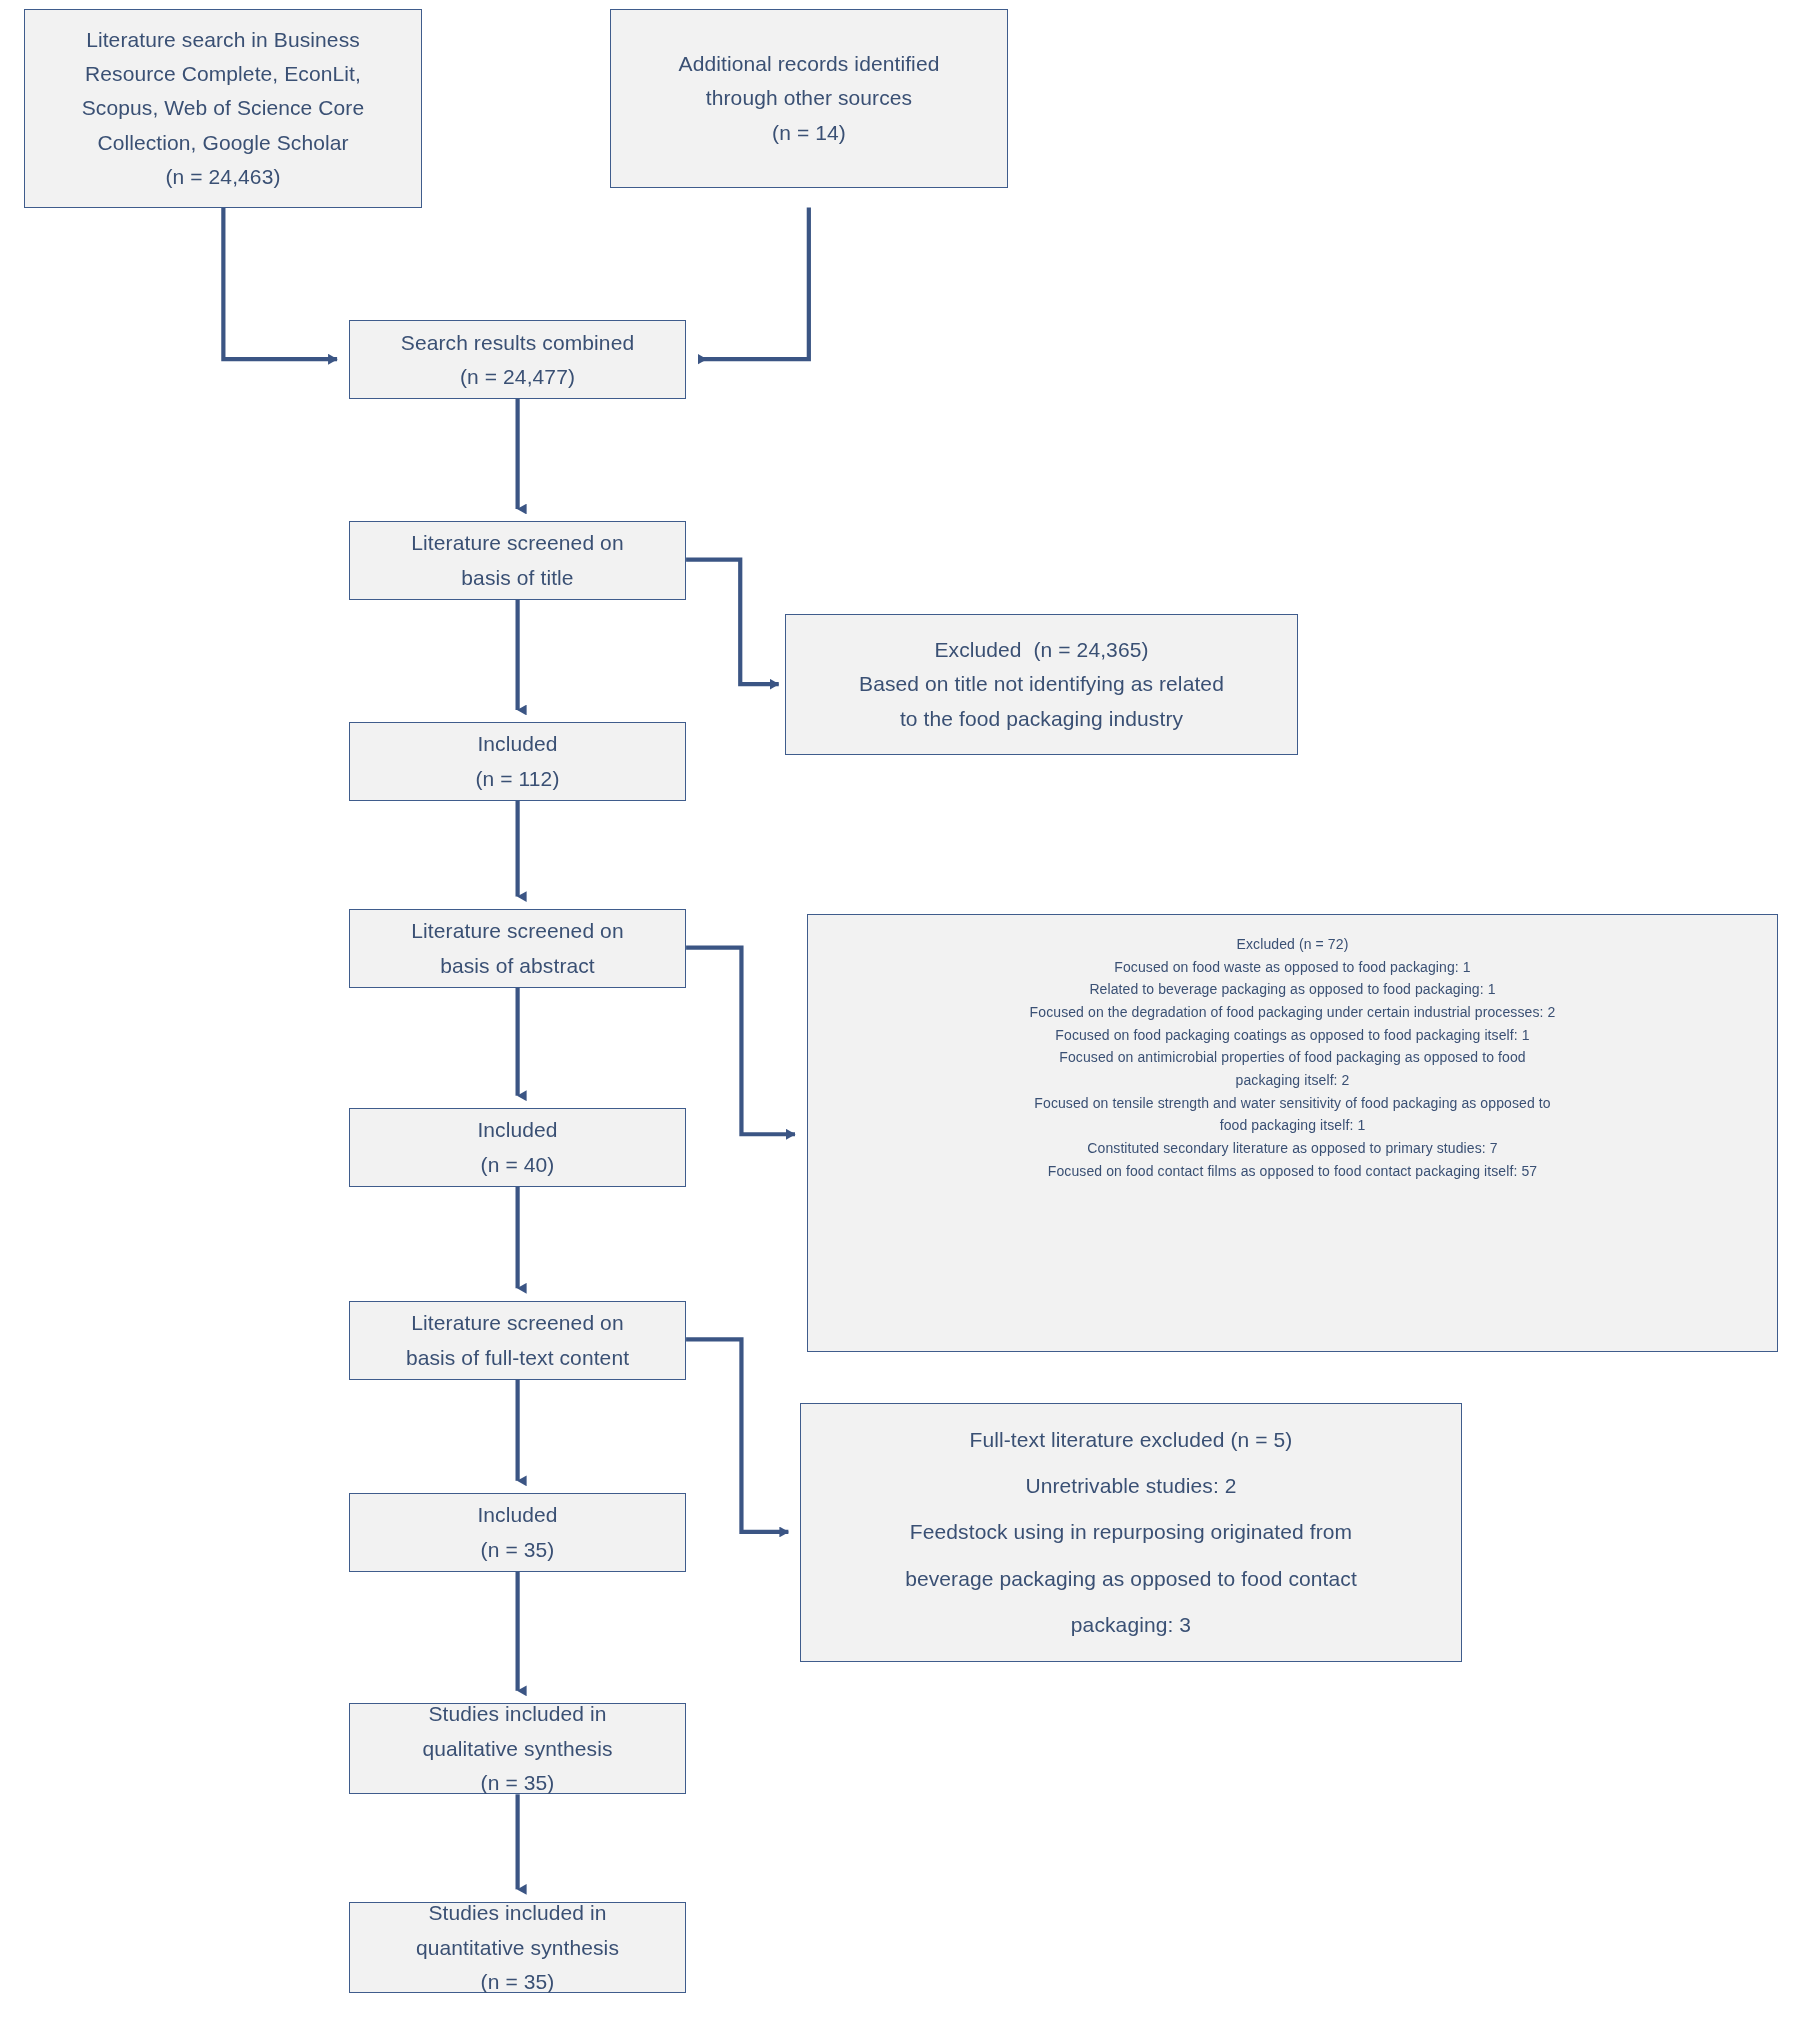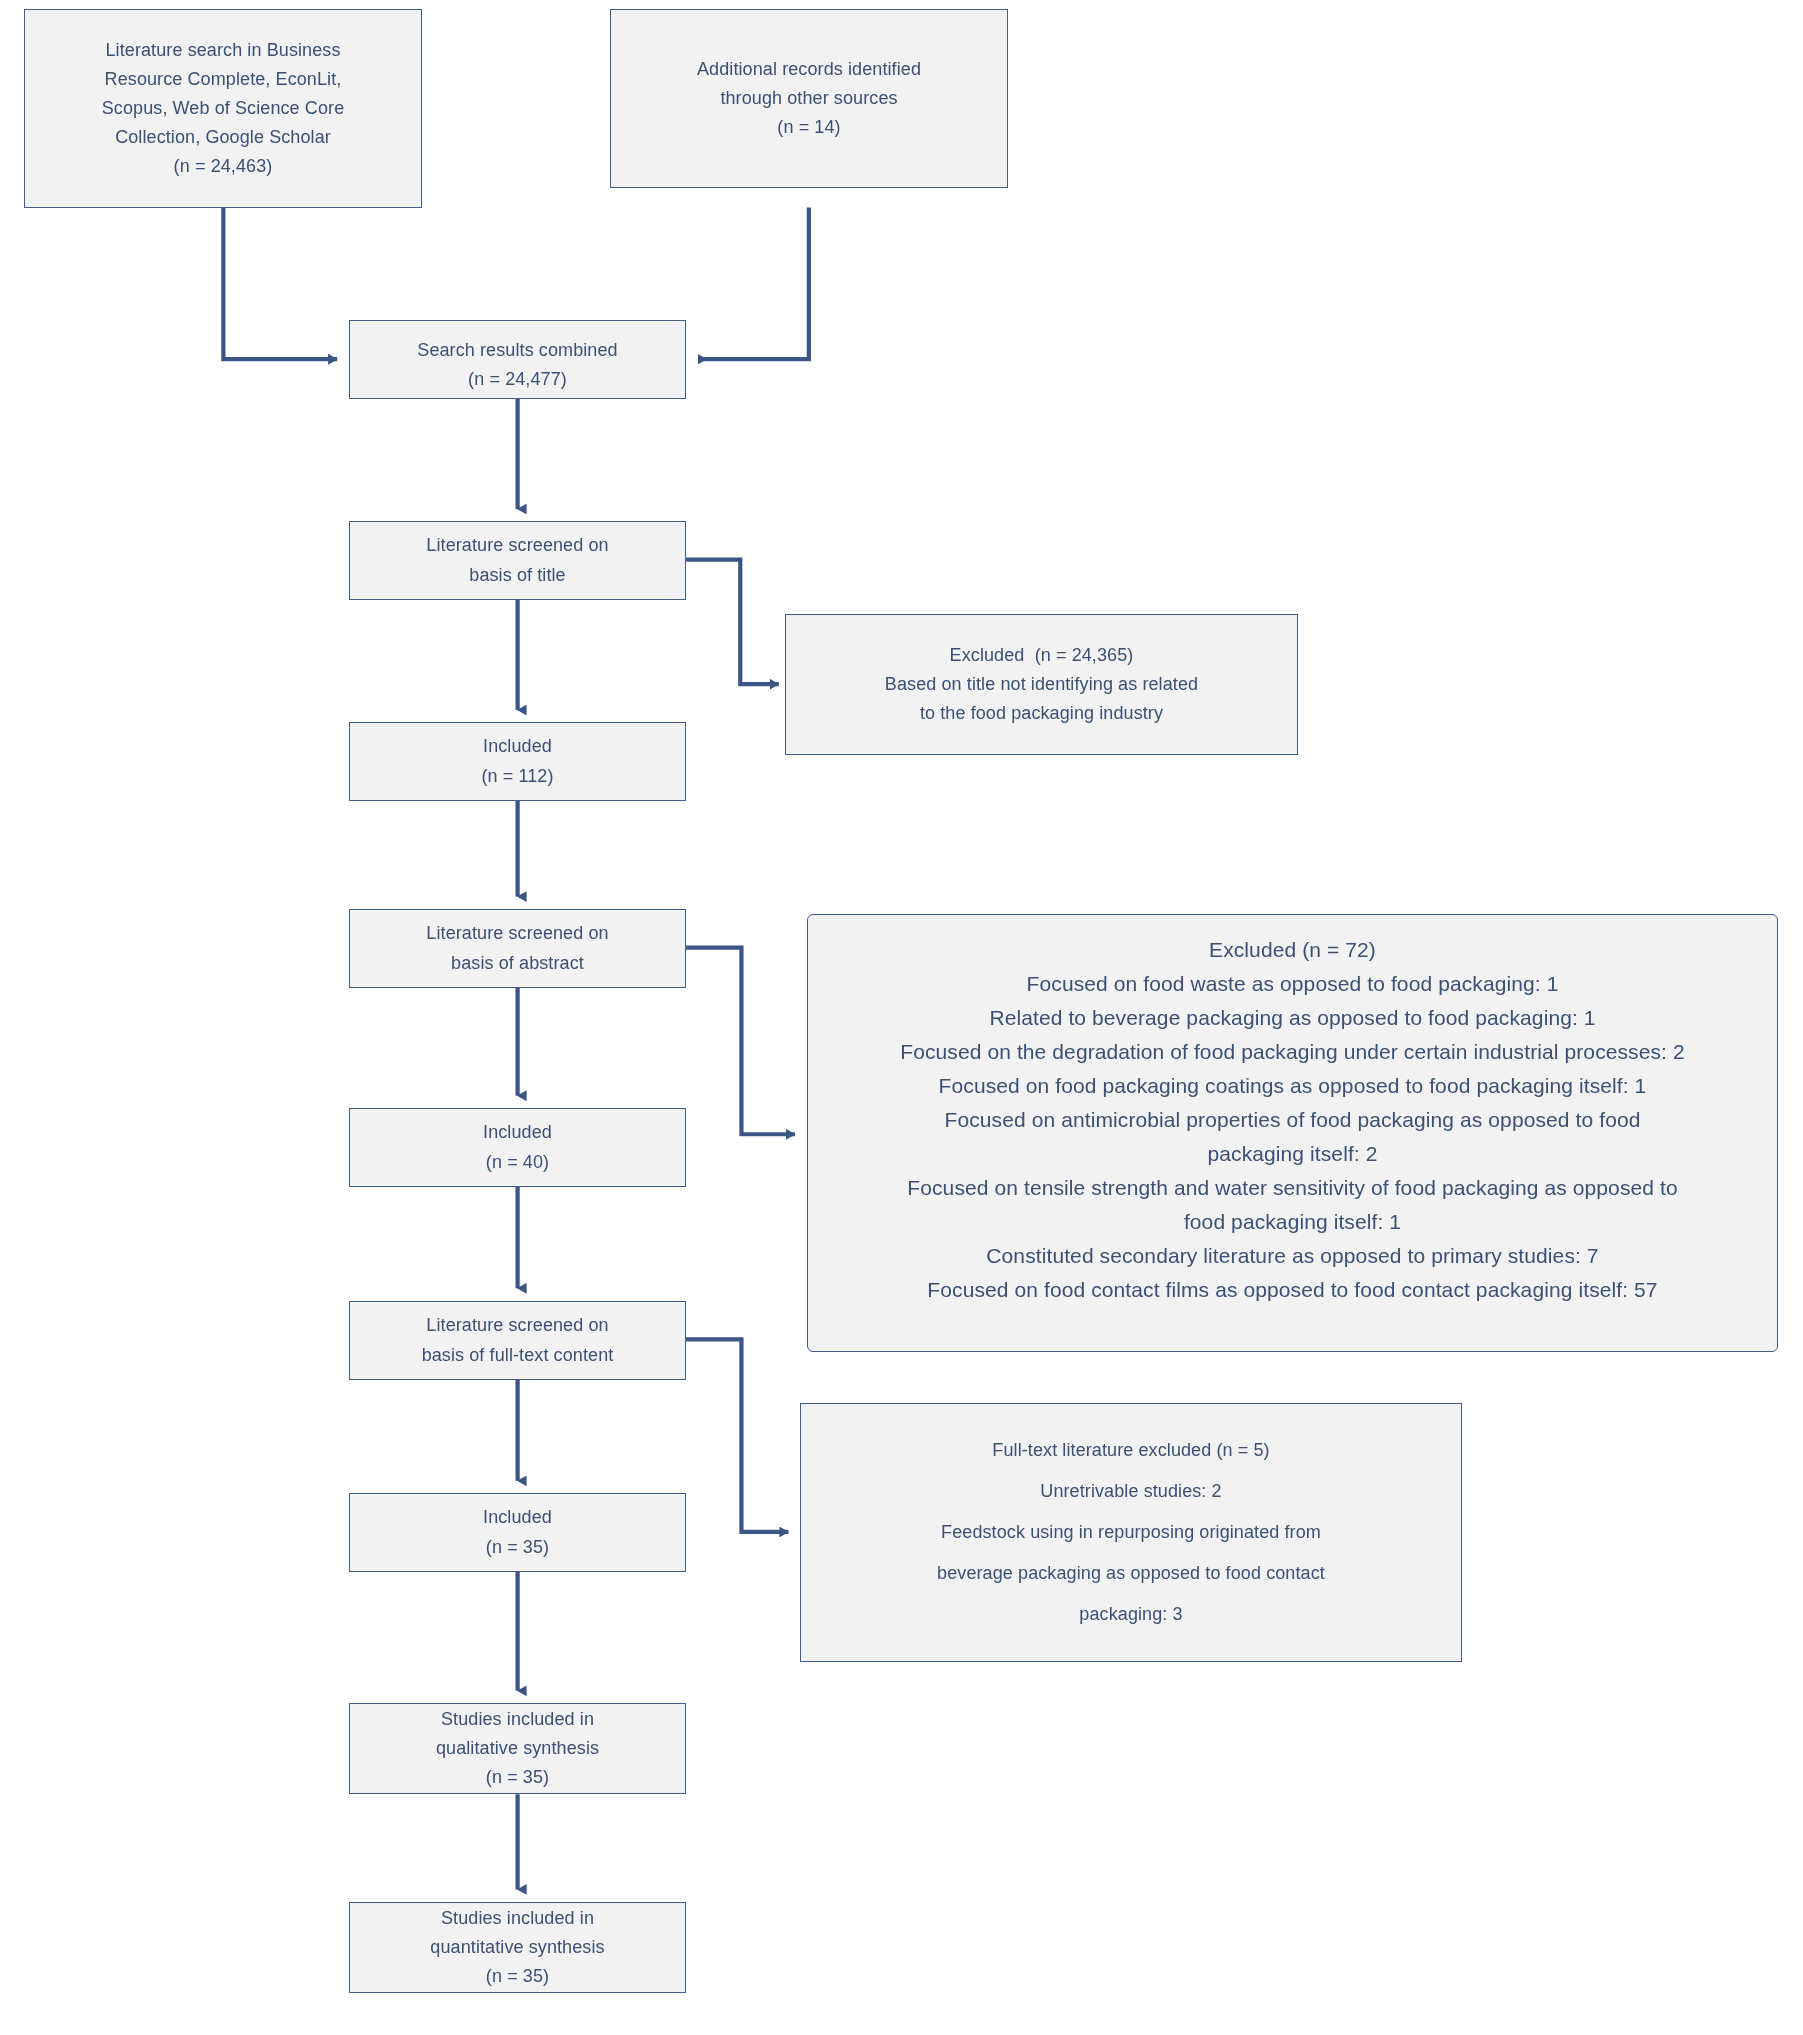--- a/index.html
+++ b/index.html
@@ -28,34 +28,33 @@
   .node {
     position: absolute;
     box-sizing: border-box;
     background: #f2f2f2;
     border: 1.8px solid #3f5c8c;
     display: flex;
     flex-direction: column;
     align-items: center;
     justify-content: center;
     color: #3a5074;
-    font-size: 18px;
+    font-size: 21px;
     line-height: 1.62;
     text-align: center;
     letter-spacing: 0.1px;
     padding: 3.6px 8.4px;
   }
   .node .line {
     display: block;
     white-space: pre;
   }
   .node.wide {
-    font-size: 21px;
+    font-size: 14px;
     line-height: 1.62;
-    border-radius: 6px;
   }
   
   #n-search-sources   { left: 24px;   top: 9px;   width: 398px;  height: 199px; }
   #n-additional       { left: 610px; top: 9px;   width: 398px;  height: 179px; }
   #n-combined         { left: 349px;  top: 320px;  width: 337px;  height: 79px; justify-content: flex-end; }
   #n-screen-title     { left: 349px;  top: 521px;  width: 337px;  height: 79px; }
   #n-excl-title       { left: 785px; top: 614px; width: 513px;  height: 141px; }
   #n-incl-112         { left: 349px;  top: 722px; width: 337px;  height: 79px; }
   #n-screen-abstract  { left: 349px;  top: 909px; width: 337px;  height: 79px; }
   #n-excl-72          { left: 807px; top: 914px; width: 971px; height: 438px;

